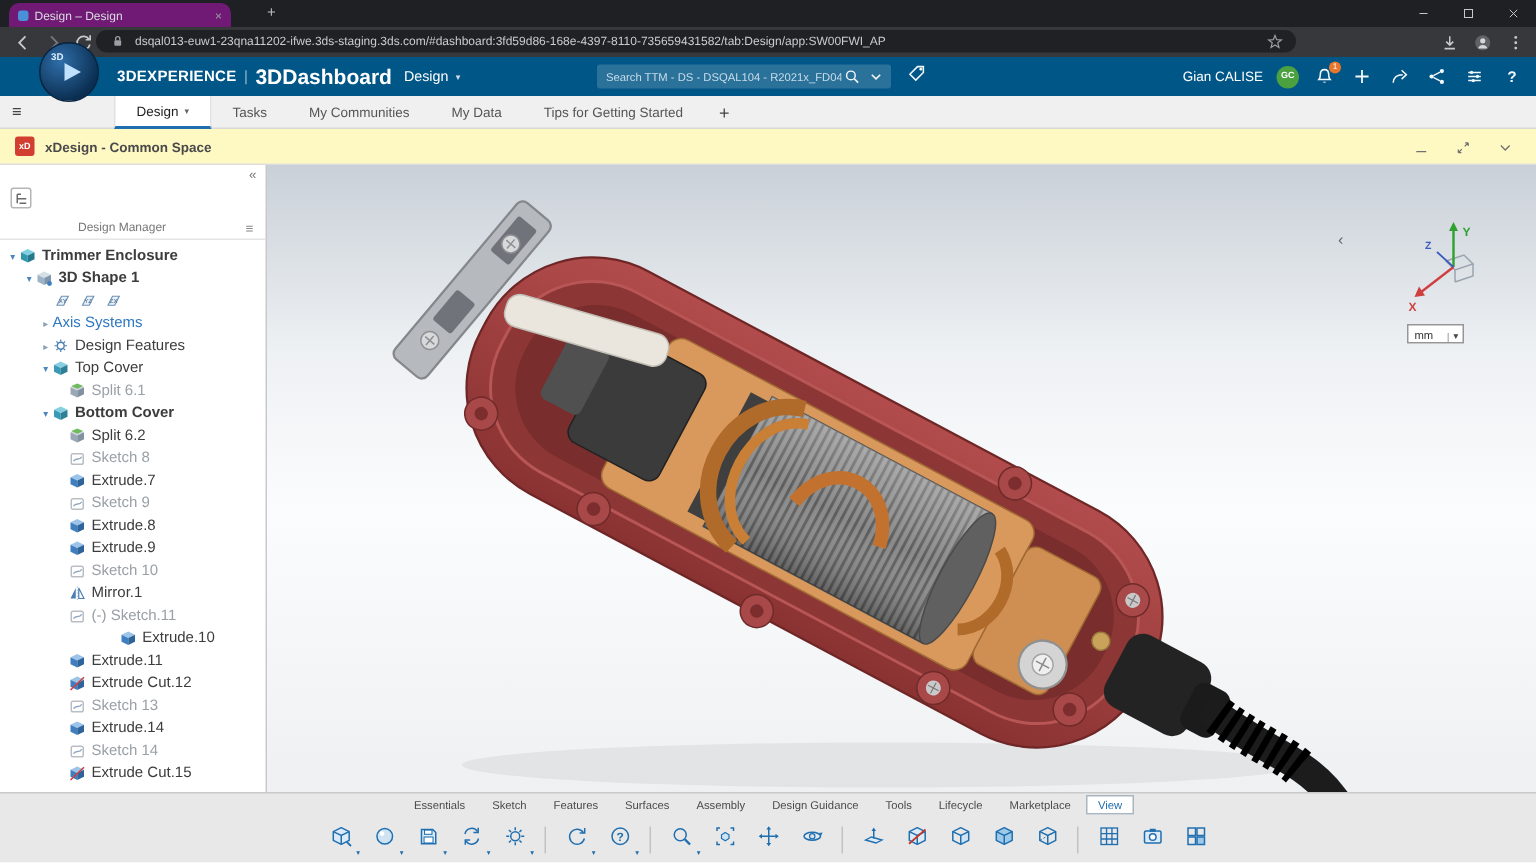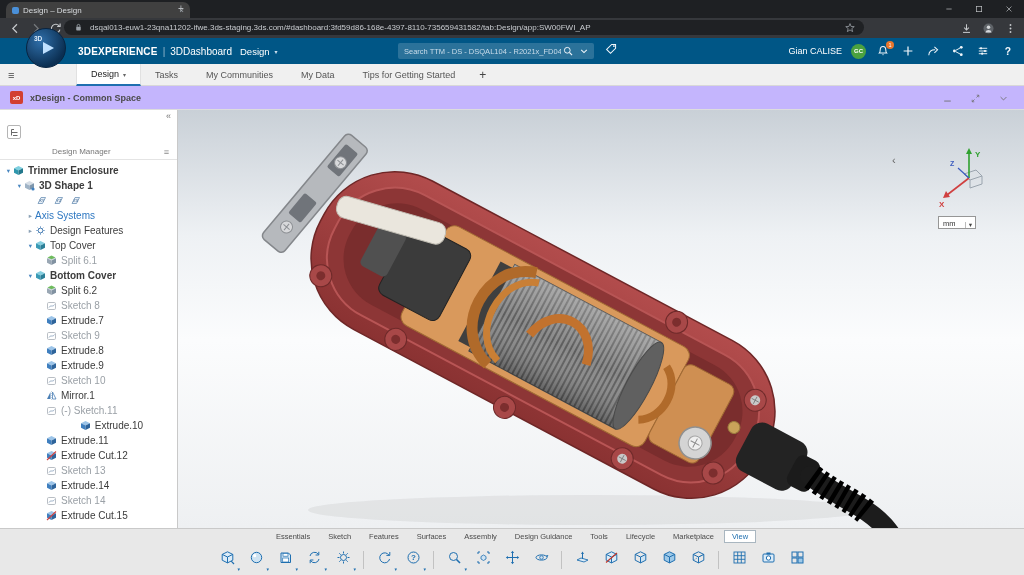--- a/index.html
+++ b/index.html
@@ -1,20 +1,20 @@
 <!DOCTYPE html>
 <html><head>
 <meta charset="utf-8">
 <style>
   *{margin:0;padding:0;box-sizing:border-box;font-family:"Liberation Sans",sans-serif;}
   html,body{width:1024px;height:575px;overflow:hidden;background:#fff;position:relative;}
 
   
   #tabstrip{position:absolute;left:0;top:0;width:1024px;height:18px;background:#1e2023;}
-  .btab{position:absolute;left:6px;top:2px;width:184px;height:16px;background:#404040;border-radius:7px 7px 0 0;display:flex;align-items:center;padding:0 6px;gap:4px;}
+  .btab{position:absolute;left:6px;top:2px;width:148px;height:16px;background:#701a75;border-radius:7px 7px 0 0;display:flex;align-items:center;padding:0 6px;gap:4px;}
   .favicon{width:7px;height:7px;border-radius:2px;background:#4a90d9;flex:0 0 auto;}
   .btab-title{font-size:8px;color:#d9dcdf;white-space:nowrap;overflow:hidden;flex:1;}
   .btab-close{font-size:8px;color:#9aa0a6;}
   .newtab{position:absolute;left:174px;top:3px;font-size:10px;color:#b7bbbf;width:14px;text-align:center;}
   .wc{position:absolute;right:0;top:0;height:18px;display:flex;}
   .wc .ibtn{width:30px;height:18px;display:flex;align-items:center;justify-content:center;}
   #browserbar{position:absolute;left:0;top:18px;width:1024px;height:20px;background:#36383c;display:flex;align-items:center;}
   #navicons{display:flex;align-items:center;margin-left:6px;gap:2px;}
   #navicons .ibtn{width:18px;height:16px;display:flex;align-items:center;justify-content:center;}
   #urlpill{position:absolute;left:64px;top:2px;width:800px;height:15px;background:#1f2124;border-radius:8px;display:flex;align-items:center;padding:0 6px;gap:4px;}
@@ -24,21 +24,21 @@
 
   
   #platformbar{position:absolute;left:0;top:38px;width:1024px;height:26px;background:#005686;}
   #compass{position:absolute;left:26px;top:28px;width:40px;height:40px;border-radius:50%;
     background:radial-gradient(circle at 35% 32%,#2f6ea9,#0b2f52 72%);border:1px solid #082441;z-index:60;}
   #compass .c3d{position:absolute;left:7px;top:6px;font-size:6.5px;font-weight:bold;color:#dcecfa;}
   #compass .play{position:absolute;left:16px;top:13px;width:0;height:0;border-left:11px solid #bfe0ff;border-top:6.5px solid transparent;border-bottom:6.5px solid transparent;}
   #brand{position:absolute;left:78px;top:0;height:26px;display:flex;align-items:center;gap:5px;color:#fff;}
   #brand .b1{font-size:10px;font-weight:bold;letter-spacing:.2px;}
   #brand .sep{opacity:.55;font-size:10px;}
-  #brand .b2{font-size:10px;font-weight:normal;}
+  #brand .b2{font-size:14px;font-weight:bold;}
   #brand .b3{font-size:9.5px;margin-left:3px;}
   #psearch{position:absolute;left:398px;top:5px;width:196px;height:16px;background:rgba(255,255,255,.17);border-radius:2px;display:flex;align-items:center;padding:0 3px 0 6px;}
   #psearch input{flex:1;background:transparent;border:none;outline:none;font-size:7.5px;color:#eaf3fa;min-width:0;}
   #psearch input::placeholder{color:#c9dcea;}
   #psearch .ibtn{width:14px;height:14px;display:flex;align-items:center;justify-content:center;}
   #tagbox{position:absolute;left:602px;top:4px;width:18px;height:18px;display:flex;align-items:center;justify-content:center;}
   #pright{position:absolute;right:8px;top:0;height:26px;display:flex;align-items:center;gap:9px;}
   #username{font-size:9px;color:#fff;white-space:nowrap;}
   #avatar{width:15px;height:15px;border-radius:50%;background:#4ba13f;color:#fff;font-size:6px;font-weight:bold;display:flex;align-items:center;justify-content:center;}
   #pactions{display:flex;align-items:center;gap:9px;}
@@ -48,21 +48,21 @@
   
   #dashtabs{position:absolute;left:0;top:64px;width:1024px;height:22px;background:#f0f0f0;border-bottom:1px solid #d8d8d8;}
   #dt-burger{position:absolute;left:8px;top:0;height:22px;display:flex;align-items:center;font-size:11px;color:#444;}
   #dt-tabs{position:absolute;left:76px;top:0;height:22px;display:flex;align-items:stretch;}
   .dtab{display:flex;align-items:center;gap:4px;padding:0 14px;font-size:9px;color:#555;}
   .dtab.active{background:#fff;color:#222;border-left:1px solid #e1e1e1;border-right:1px solid #e1e1e1;border-bottom:2px solid #1f6fb0;}
   .dcaret{font-size:6px;color:#666;}
   .dtab-add{display:flex;align-items:center;padding:0 10px;font-size:12px;color:#444;}
 
   
-  #appheader{position:absolute;left:0;top:86px;width:1024px;height:24px;background:#c4b5fd;border-bottom:1px solid #ddd;}
+  #appheader{position:absolute;left:0;top:86px;width:1024px;height:24px;background:#fef9c3;border-bottom:1px solid #ddd;}
   #applogo{position:absolute;left:10px;top:5px;width:13px;height:13px;border-radius:2px;background:#d23f31;color:#fff;font-size:6px;font-weight:bold;display:flex;align-items:center;justify-content:center;}
   #apptitle{position:absolute;left:30px;top:0;height:24px;display:flex;align-items:center;font-size:9px;color:#4a4a4a;font-weight:bold;}
   #appctrl{position:absolute;right:14px;top:0;height:24px;display:flex;align-items:center;gap:14px;}
   #appctrl .ibtn{width:14px;height:14px;display:flex;align-items:center;justify-content:center;}
 
   
   #leftpanel{position:absolute;left:0;top:110px;width:178px;height:418px;background:#fff;border-right:1px solid #c9c9c9;}
   #panel-collapse{position:absolute;right:6px;top:1px;font-size:9px;color:#777;}
   #tree-toggle{position:absolute;left:7px;top:15px;width:14px;height:14px;border:1px solid #b5b5b5;border-radius:2px;display:flex;align-items:center;justify-content:center;background:#fff;}
   #dm-header{position:absolute;left:0;top:34px;width:100%;height:16px;border-bottom:1px solid #e4e4e4;display:flex;align-items:center;}

